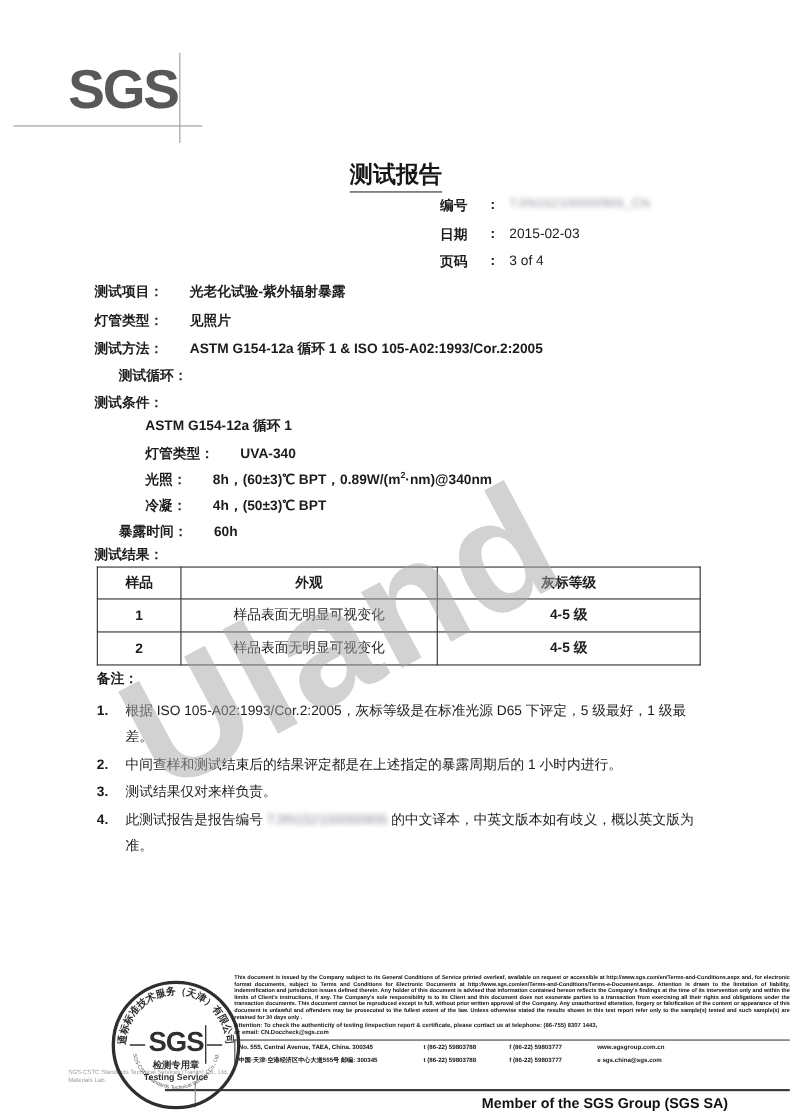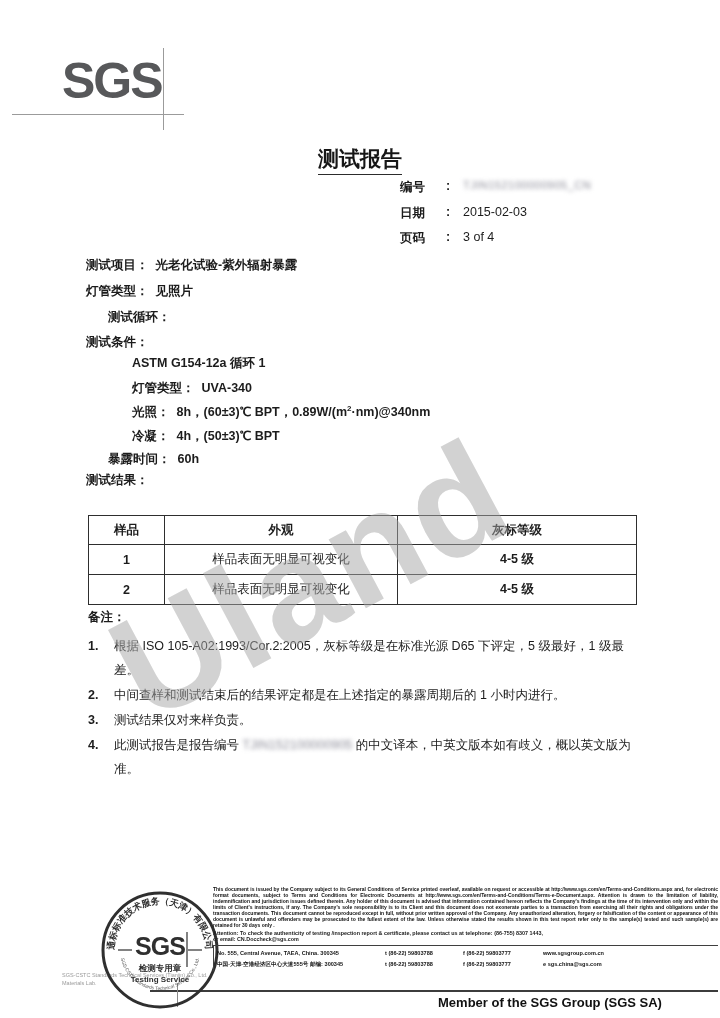--- a/index.html
+++ b/index.html
@@ -24,21 +24,21 @@
   .meta-value{font-weight:normal}
   .blur{filter:blur(2.2px);color:#8d8d99;font-size:11px;letter-spacing:.5px}
 
   
   .details{position:absolute;left:86px;top:257px;width:566px;font-size:12.5px}
   .dl{white-space:nowrap}
   .h26{height:26px}.h24{height:24px}.h23{height:23px}.h21{height:21px}.h25{height:25px}
   .ind1{padding-left:22px}
   .ind2{padding-left:46px}
   .d-label{font-weight:bold}
-  .d-value{font-weight:bold;margin-left:7px}
+  .d-value{font-weight:bold;margin-left:24px}
   sup{font-size:8px}
 
   
   .results-table{position:absolute;left:88px;top:515px;width:545px;
                  border-collapse:collapse;font-size:12.5px;text-align:center;table-layout:fixed}
   .results-table th,.results-table td{border:1.7px solid #2e2e2e;padding:0}
   .results-table th{font-weight:bold;height:28px}
   .results-table td{height:29px}
   .col-sample{width:75px}.col-appearance{width:232px}.col-grade{width:238px}
   .cell-bold{font-weight:bold}
@@ -100,20 +100,23 @@
     <span class="meta-value">3 of 4</span>
   </div>
 </div>
 
 <div class="details">
   <div class="dl h26">
     <span class="d-label">测试项目：</span><span class="d-value">光老化试验-紫外辐射暴露</span>
   </div>
   <div class="dl h26">
     <span class="d-label">灯管类型：</span><span class="d-value">见照片</span>
+  </div>
+  <div class="dl h24">
+    <span class="d-label">测试方法：</span><span class="d-value">ASTM G154-12a 循环 1 &amp; ISO 105-A02:1993/Cor.2:2005</span>
   </div>
   <div class="dl h25 ind1">
     <span class="d-label">测试循环：</span>
   </div>
   <div class="dl h21">
     <span class="d-label">测试条件：</span>
   </div>
   <div class="dl h25 ind2">
     <span class="d-value" style="margin-left:0">ASTM G154-12a 循环 1</span>
   </div>

